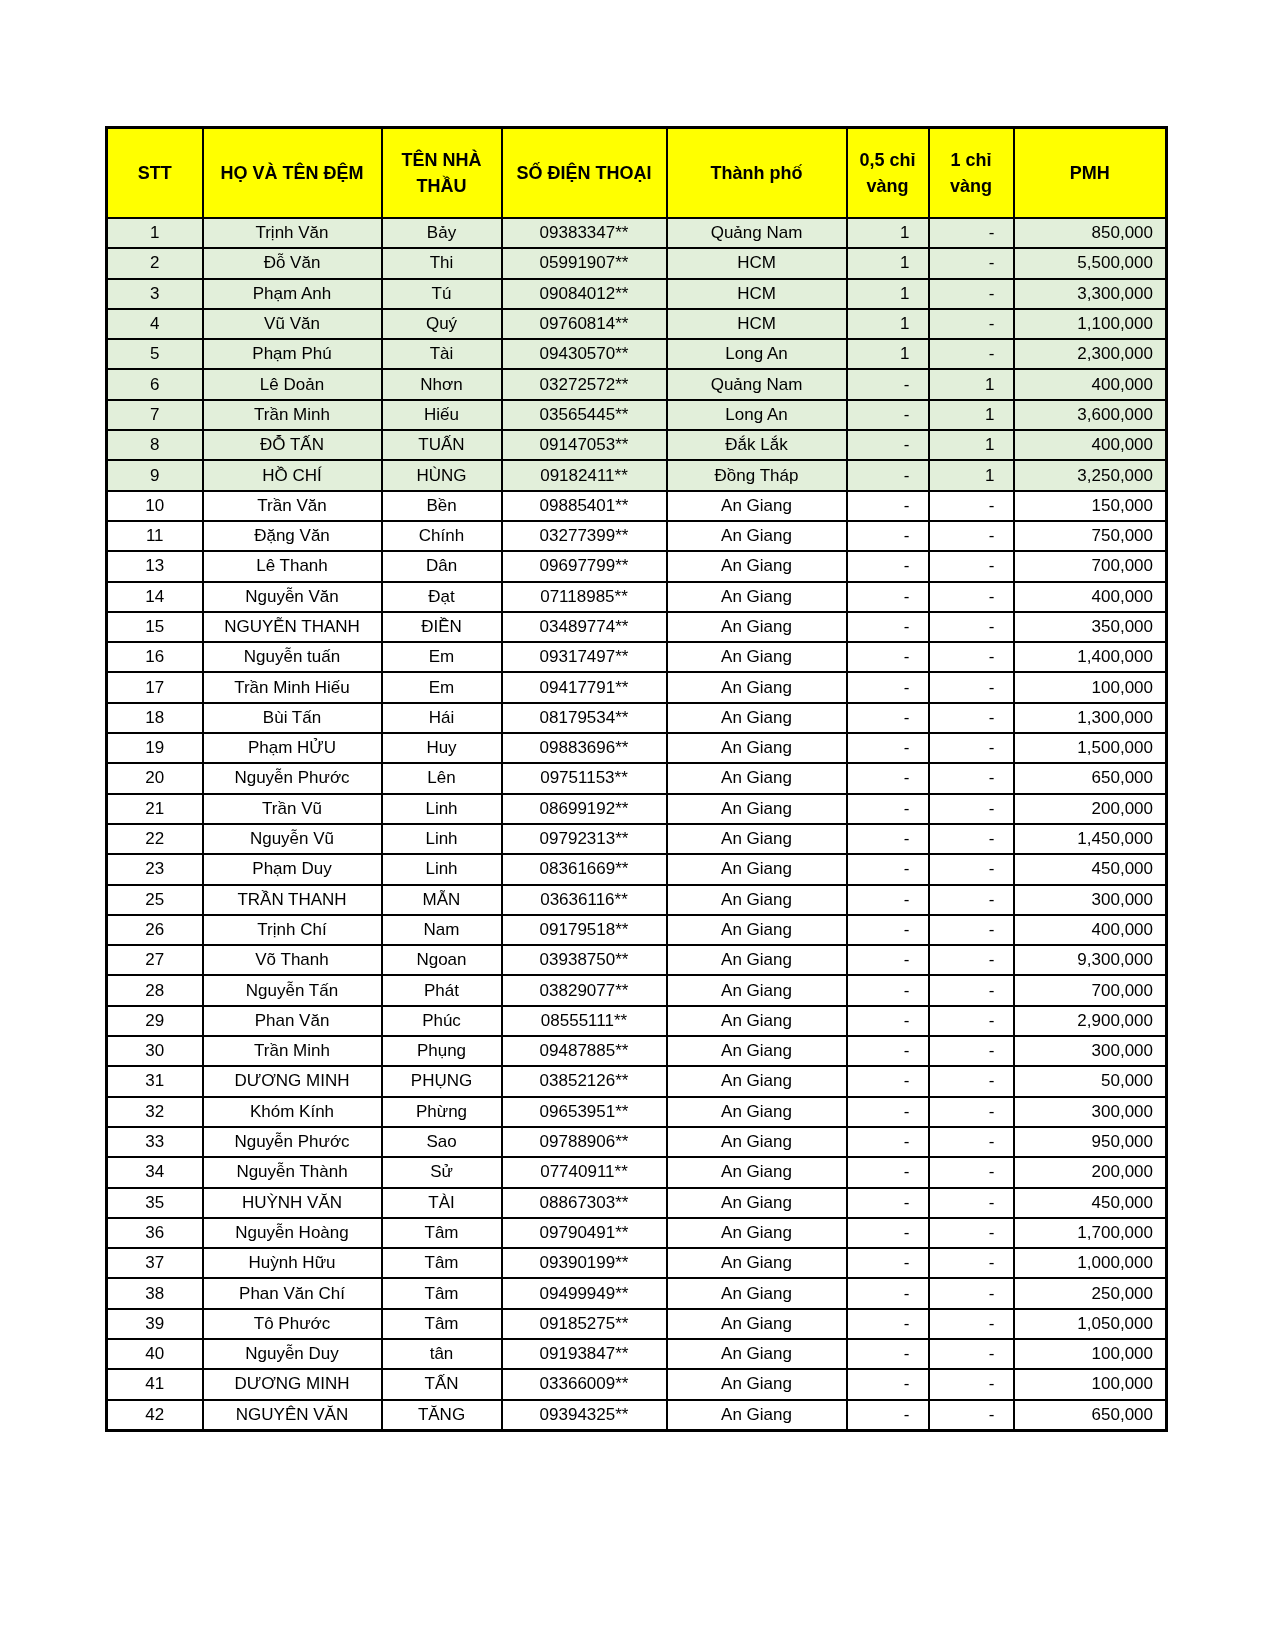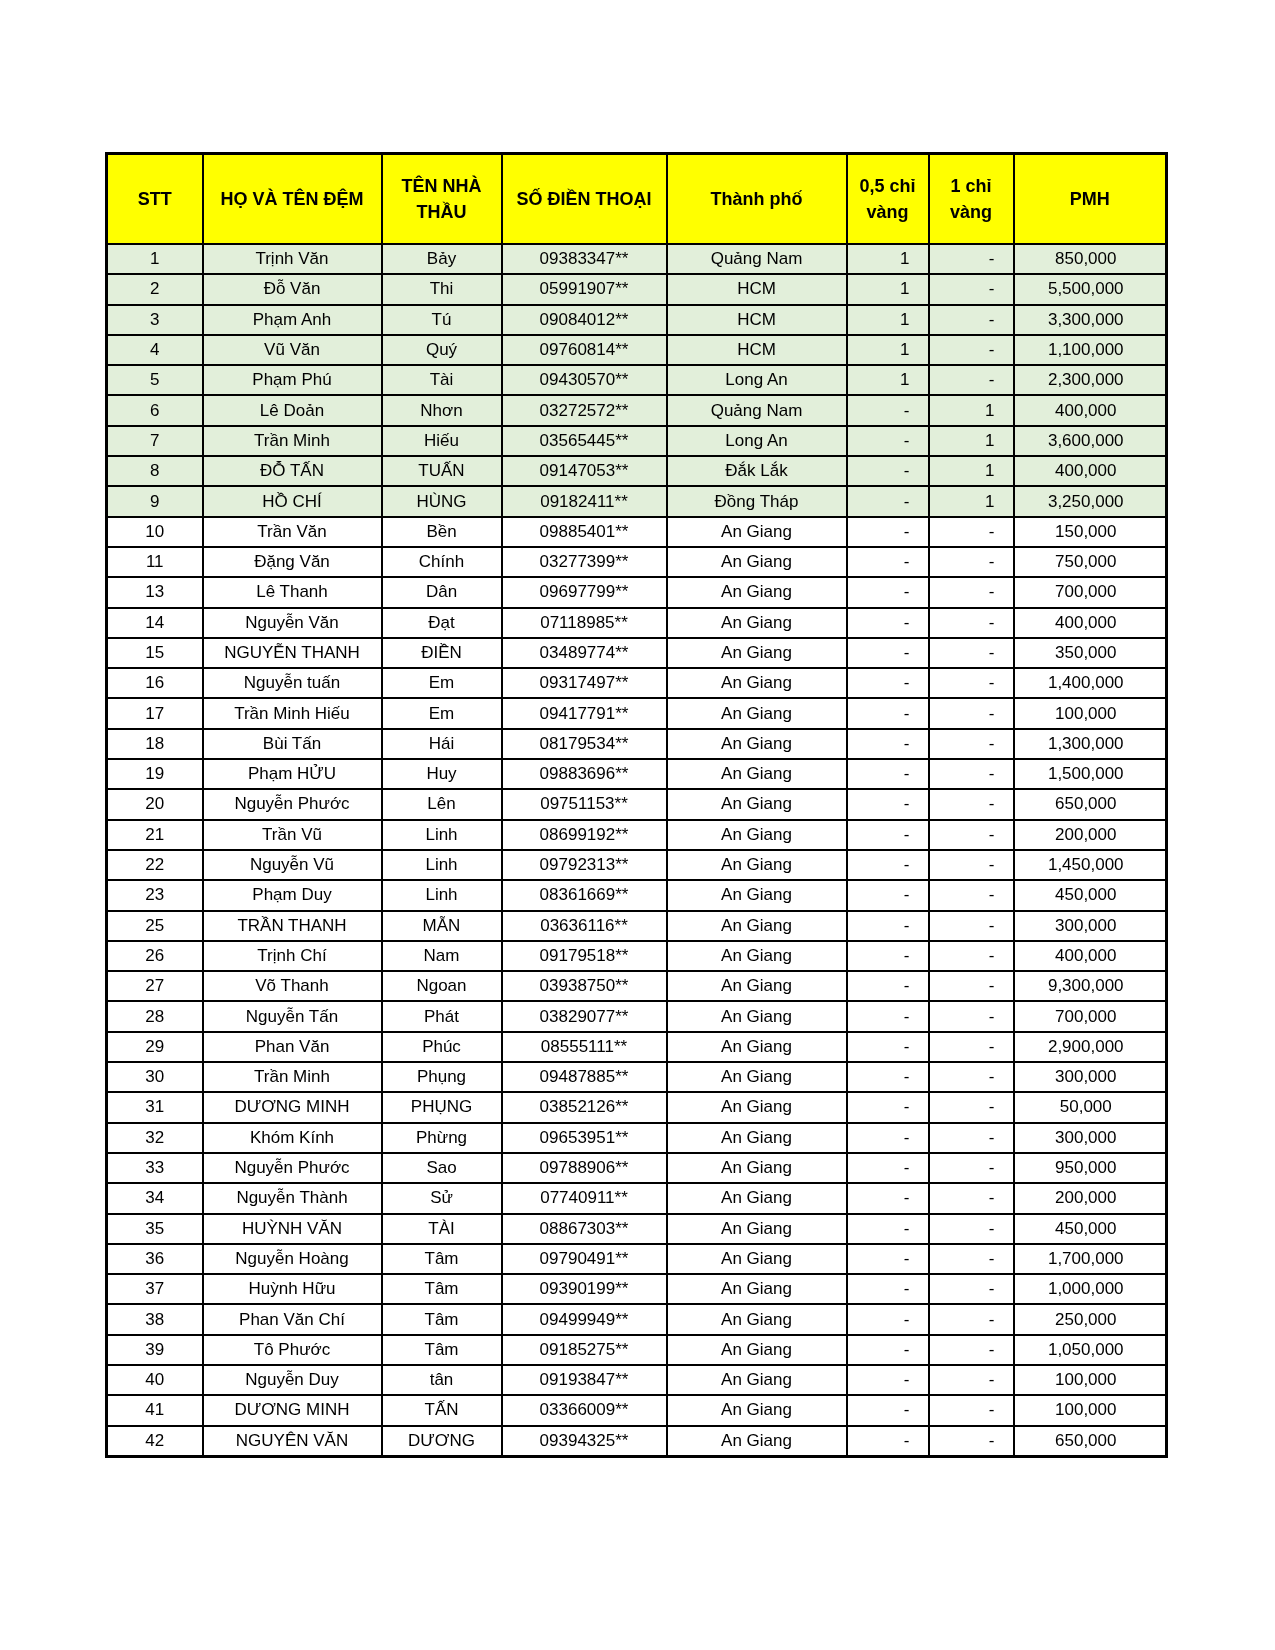--- a/index.html
+++ b/index.html
@@ -11,21 +11,21 @@
   .page {
     position: relative;
     width: 1275px;
     height: 1650px;
     background: #ffffff;
     overflow: hidden;
   }
   table.data-table {
     position: absolute;
     left: 105px;
-    top: 152px;
+    top: 126px;
     width: 1060px;
     border-collapse: collapse;
     table-layout: fixed;
     border: 3px solid #000000;
     color: #000000;
   }
   table.data-table th, table.data-table td {
     border: 2px solid #000000;
     overflow: hidden;
     white-space: normal;
@@ -43,21 +43,21 @@
   table.data-table td {
     font-size: 17px;
     height: 26.3px;
     vertical-align: middle;
     padding: 1px 4px;
     background: #ffffff;
   }
   tr.hl td { background: #e2efda; }
   .c-center { text-align: center; }
   .c-right-pad { text-align: right; padding-right: 18px !important; }
-  .c-right { text-align: center; padding-right: 12px !important; }
+  .c-right { text-align: right; padding-right: 12px !important; }
 </style>
 </head>
 <body>
 
 <div class="page">
   <table class="data-table">
     <colgroup>
       <col style="width:96px">
       <col style="width:179px">
       <col style="width:120px">
@@ -65,21 +65,21 @@
       <col style="width:180px">
       <col style="width:82px">
       <col style="width:85px">
       <col style="width:153px">
     </colgroup>
     <thead>
       <tr>
         <th>STT</th>
         <th>HỌ VÀ TÊN ĐỆM</th>
         <th>TÊN NHÀ THẦU</th>
-        <th>SỐ ĐIỀN THOẠI</th>
+        <th>SỐ ĐIỆN THOẠI</th>
         <th>Thành phố</th>
         <th>0,5 chỉ vàng</th>
         <th>1 chỉ vàng</th>
         <th>PMH</th>
       </tr>
     </thead>
     <tbody>
         <tr class="hl">
           <td class="c-center">1</td>
           <td class="c-center">Trịnh Văn</td>
@@ -466,21 +466,21 @@
           <td class="c-center">TẤN</td>
           <td class="c-center">03366009**</td>
           <td class="c-center">An Giang</td>
           <td class="c-right-pad">-</td>
           <td class="c-right-pad">-</td>
           <td class="c-right">100,000</td>
         </tr>
         <tr>
           <td class="c-center">42</td>
           <td class="c-center">NGUYÊN VĂN</td>
-          <td class="c-center">DƯƠNG</td>
+          <td class="c-center">TĂNG</td>
           <td class="c-center">09394325**</td>
           <td class="c-center">An Giang</td>
           <td class="c-right-pad">-</td>
           <td class="c-right-pad">-</td>
           <td class="c-right">650,000</td>
         </tr>
       </tbody>
   </table>
 </div>
 

